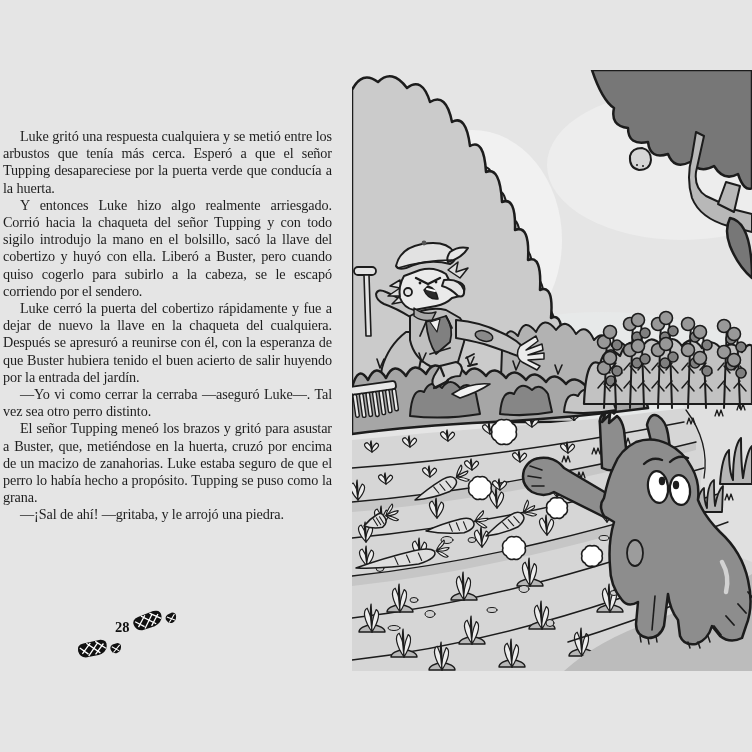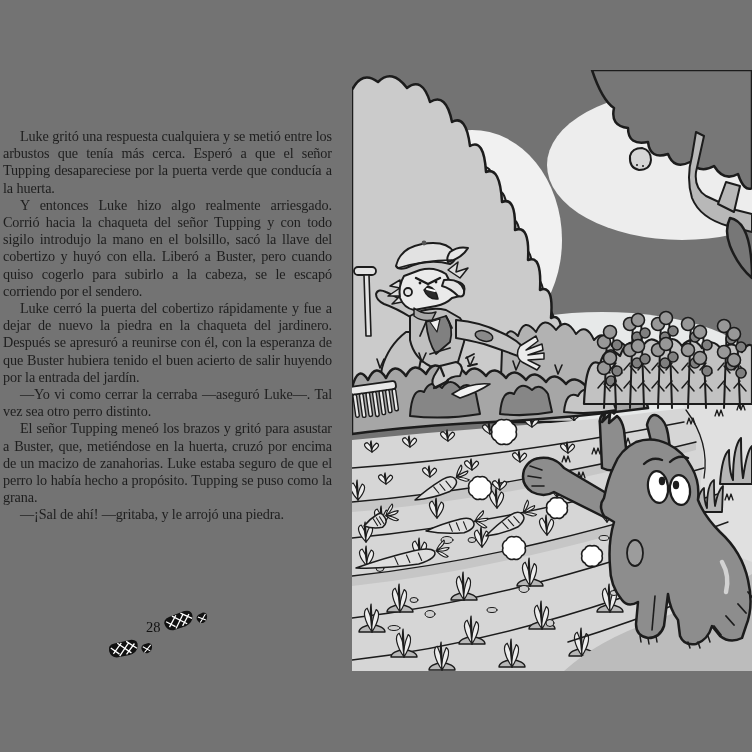--- a/index.html
+++ b/index.html
@@ -1,43 +1,43 @@
 <!DOCTYPE html>
 <html lang="es"><head>
 <meta charset="utf-8">
 <style>
   html,body{margin:0;padding:0;}
   body{
     width:752px;height:752px;background:#ffffff;position:relative;overflow:hidden;
     font-family:"Liberation Serif", serif;color:#1d1d1d;
   }
-  .book-page{position:absolute;inset:0;background:#737373;}
+  .book-page{position:absolute;inset:0;background:#e5e5e5;}
   .text-column{
     position:absolute;left:3px;top:128px;width:329px;
     font-size:14.2px;line-height:17.2px;text-align:justify;
     letter-spacing:-0.1px;color:#1e1e1e;
     -webkit-hyphens:auto;hyphens:auto;
   }
   .text-column p{margin:0;text-indent:17px;}
   .illustration{position:absolute;left:352px;top:70px;width:400px;height:601px;}
-  .footer{position:absolute;left:107px;top:610px;width:116px;height:54px;}
+  .footer{position:absolute;left:76px;top:610px;width:116px;height:54px;font-weight:bold;}
   .page-number{position:absolute;left:39px;top:9px;font-size:14.5px;color:#111;}
   .print{position:absolute;}
   .print-right{left:56px;top:0px;transform:rotate(-14deg);}
   .print-left{left:0px;top:27px;transform:rotate(-6deg);}
 </style>
 </head>
 <body>
 
 <div class="book-page">
 
   <div class="text-column">
       <p>Luke gritó una respuesta cualquiera y se metió entre los arbustos que tenía más cerca. Esperó a que el señor Tupping desapareciese por la puerta verde que conducía a la huerta.</p>
       <p>Y entonces Luke hizo algo realmente arriesgado. Corrió hacia la chaqueta del señor Tupping y con todo sigilo introdujo la mano en el bolsillo, sacó la llave del cobertizo y huyó con ella. Liberó a Buster, pero cuando quiso cogerlo para subirlo a la cabeza, se le escapó corriendo por el sendero.</p>
-      <p>Luke cerró la puerta del cobertizo rápidamente y fue a dejar de nuevo la piedra en la chaqueta del jardinero. Después se apresuró a reunirse con él, con la esperanza de que Buster hubiera tenido el buen acierto de salir huyendo por la entrada del jardín.</p>
+      <p>Luke cerró la puerta del cobertizo rápidamente y fue a dejar de nuevo la llave en la chaqueta del cualquiera. Después se apresuró a reunirse con él, con la esperanza de que Buster hubiera tenido el buen acierto de salir huyendo por la entrada del jardín.</p>
       <p>—Yo vi como cerrar la cerraba —aseguró Luke—. Tal vez sea otro perro distinto.</p>
       <p>El señor Tupping meneó los brazos y gritó para asustar a Buster, que, metiéndose en la huerta, cruzó por encima de un macizo de zanahorias. Luke estaba seguro de que el perro lo había hecho a propósito. Tupping se puso como la grana.</p>
       <p>—¡Sal de ahí! —gritaba, y le arrojó una piedra.</p>
     </div>
 
   <svg class="illustration" viewBox="0 0 400 601" stroke-linecap="round" stroke-linejoin="round">
 
     <g>
       <ellipse cx="330" cy="95" rx="135" ry="75" fill="#ededed"></ellipse>
       <ellipse cx="250" cy="300" rx="155" ry="58" fill="#e7e9e9"></ellipse>

